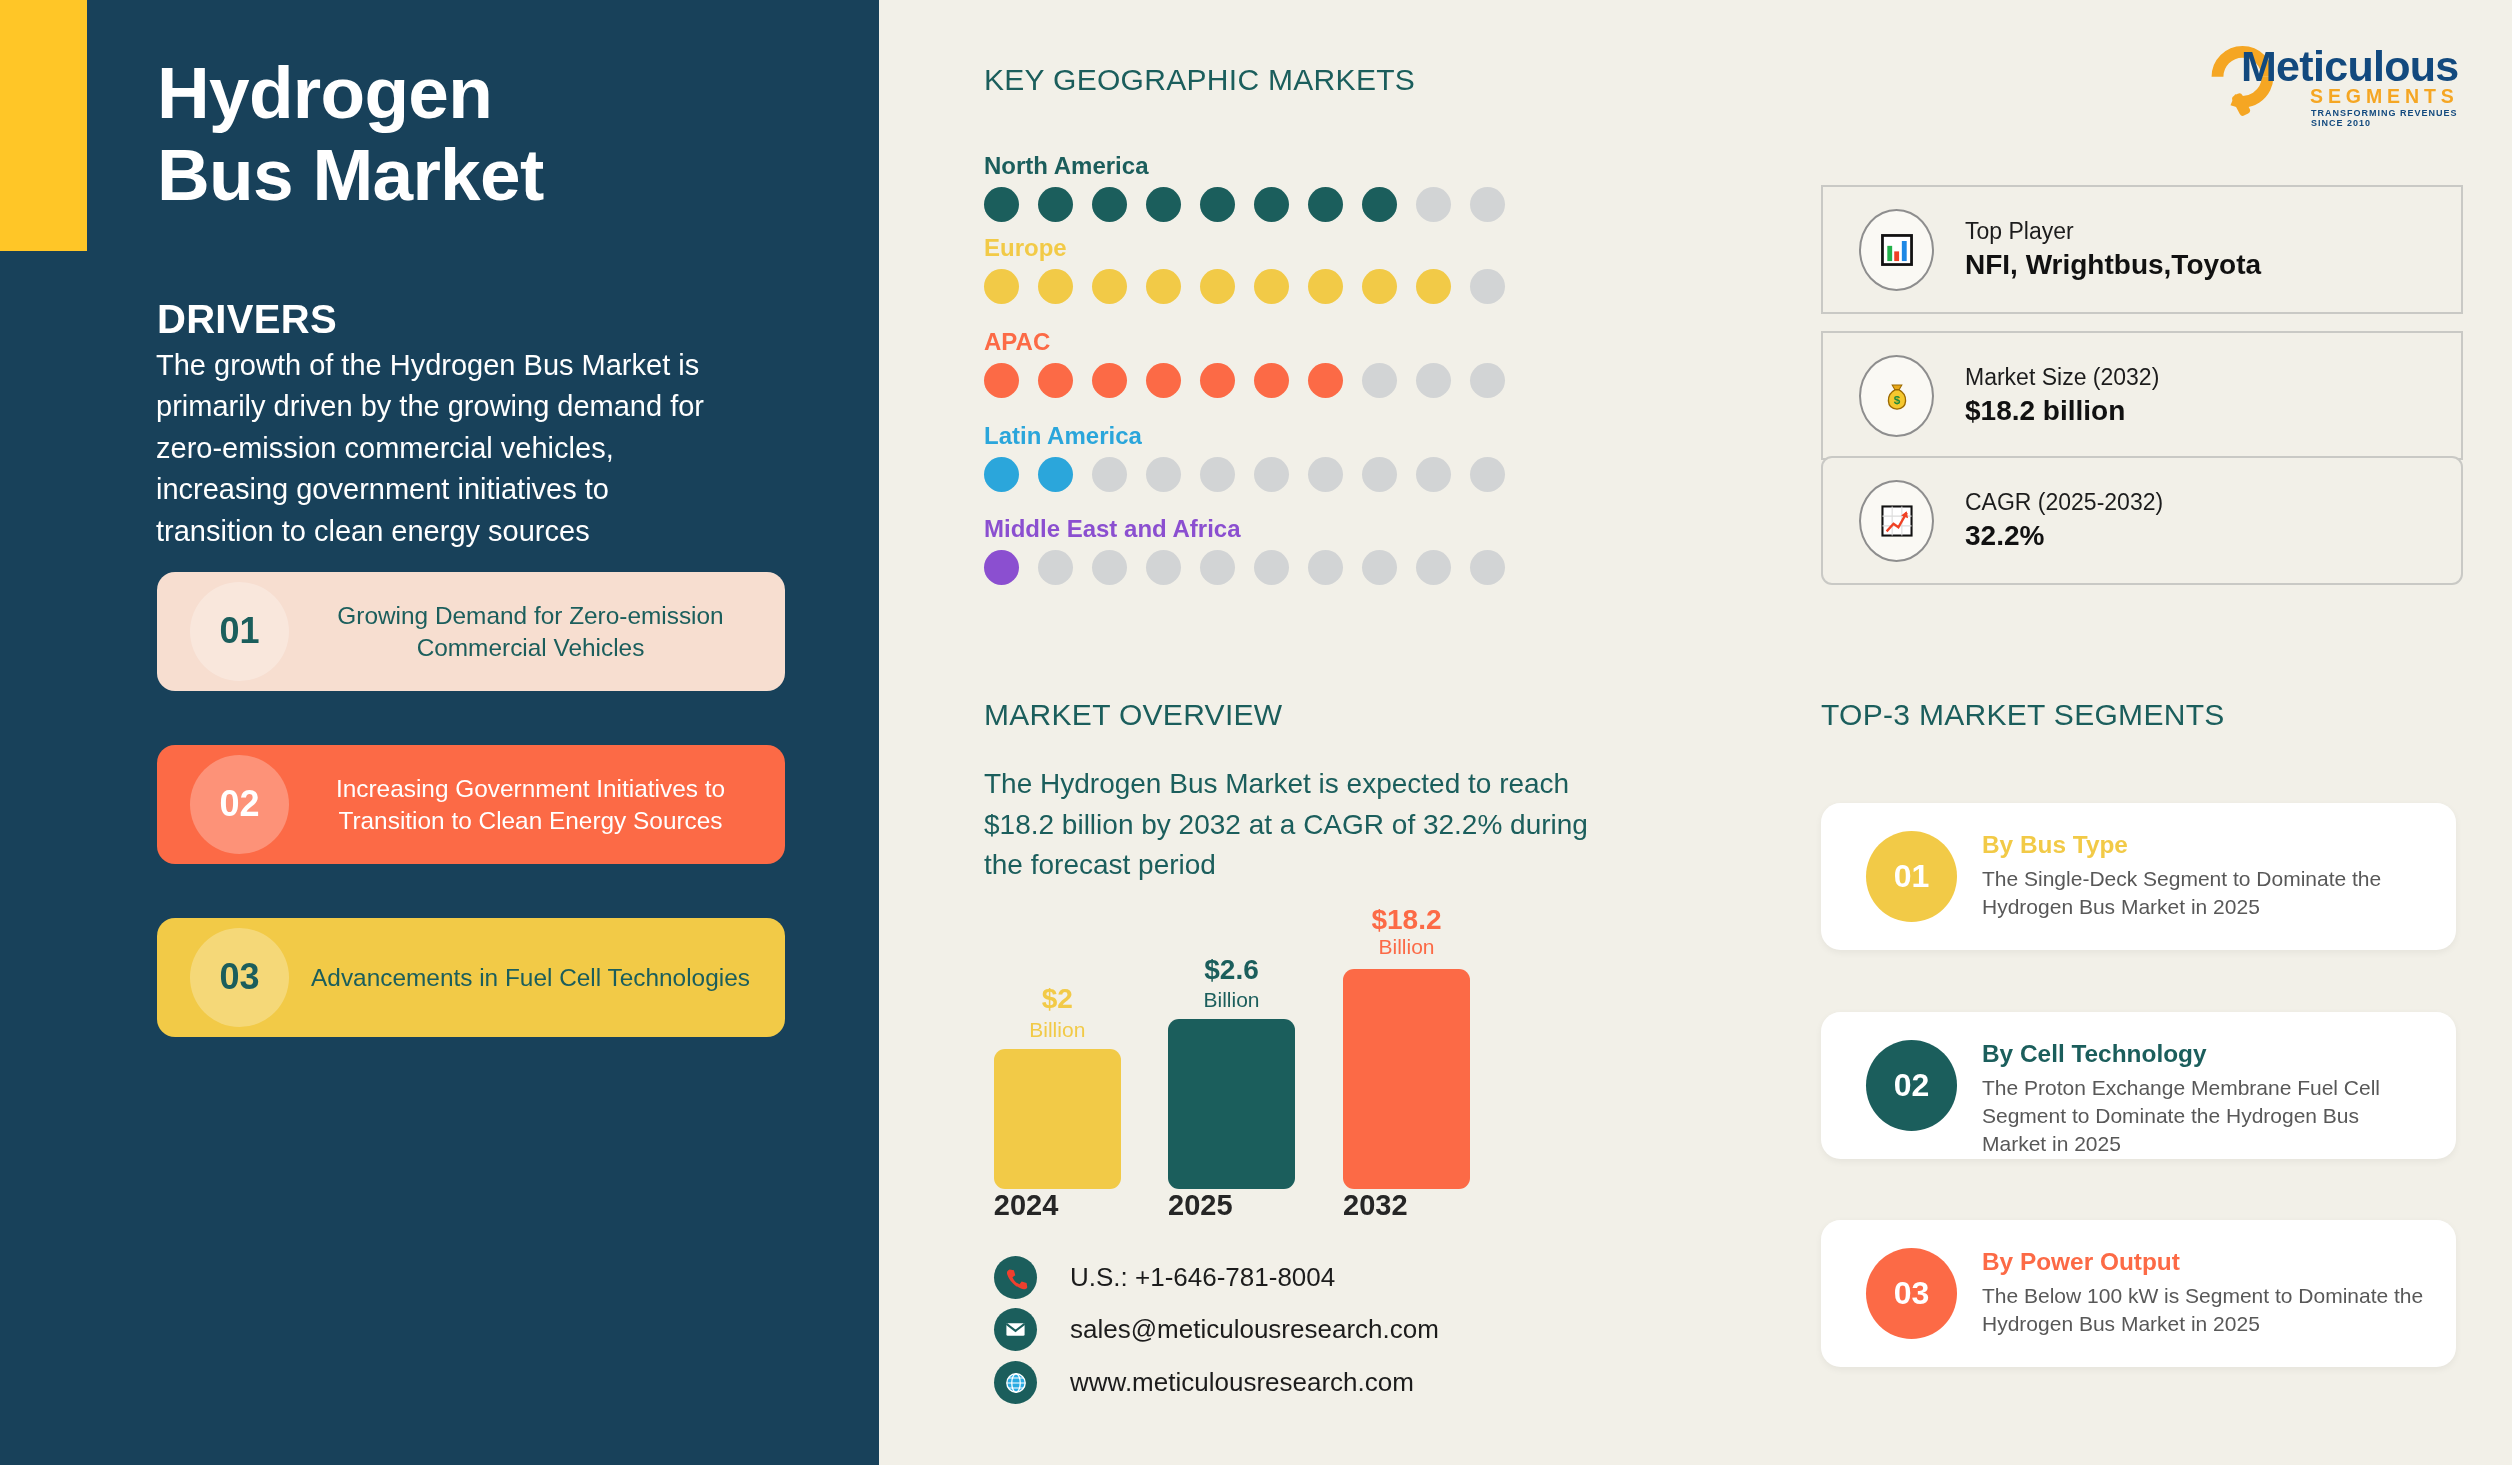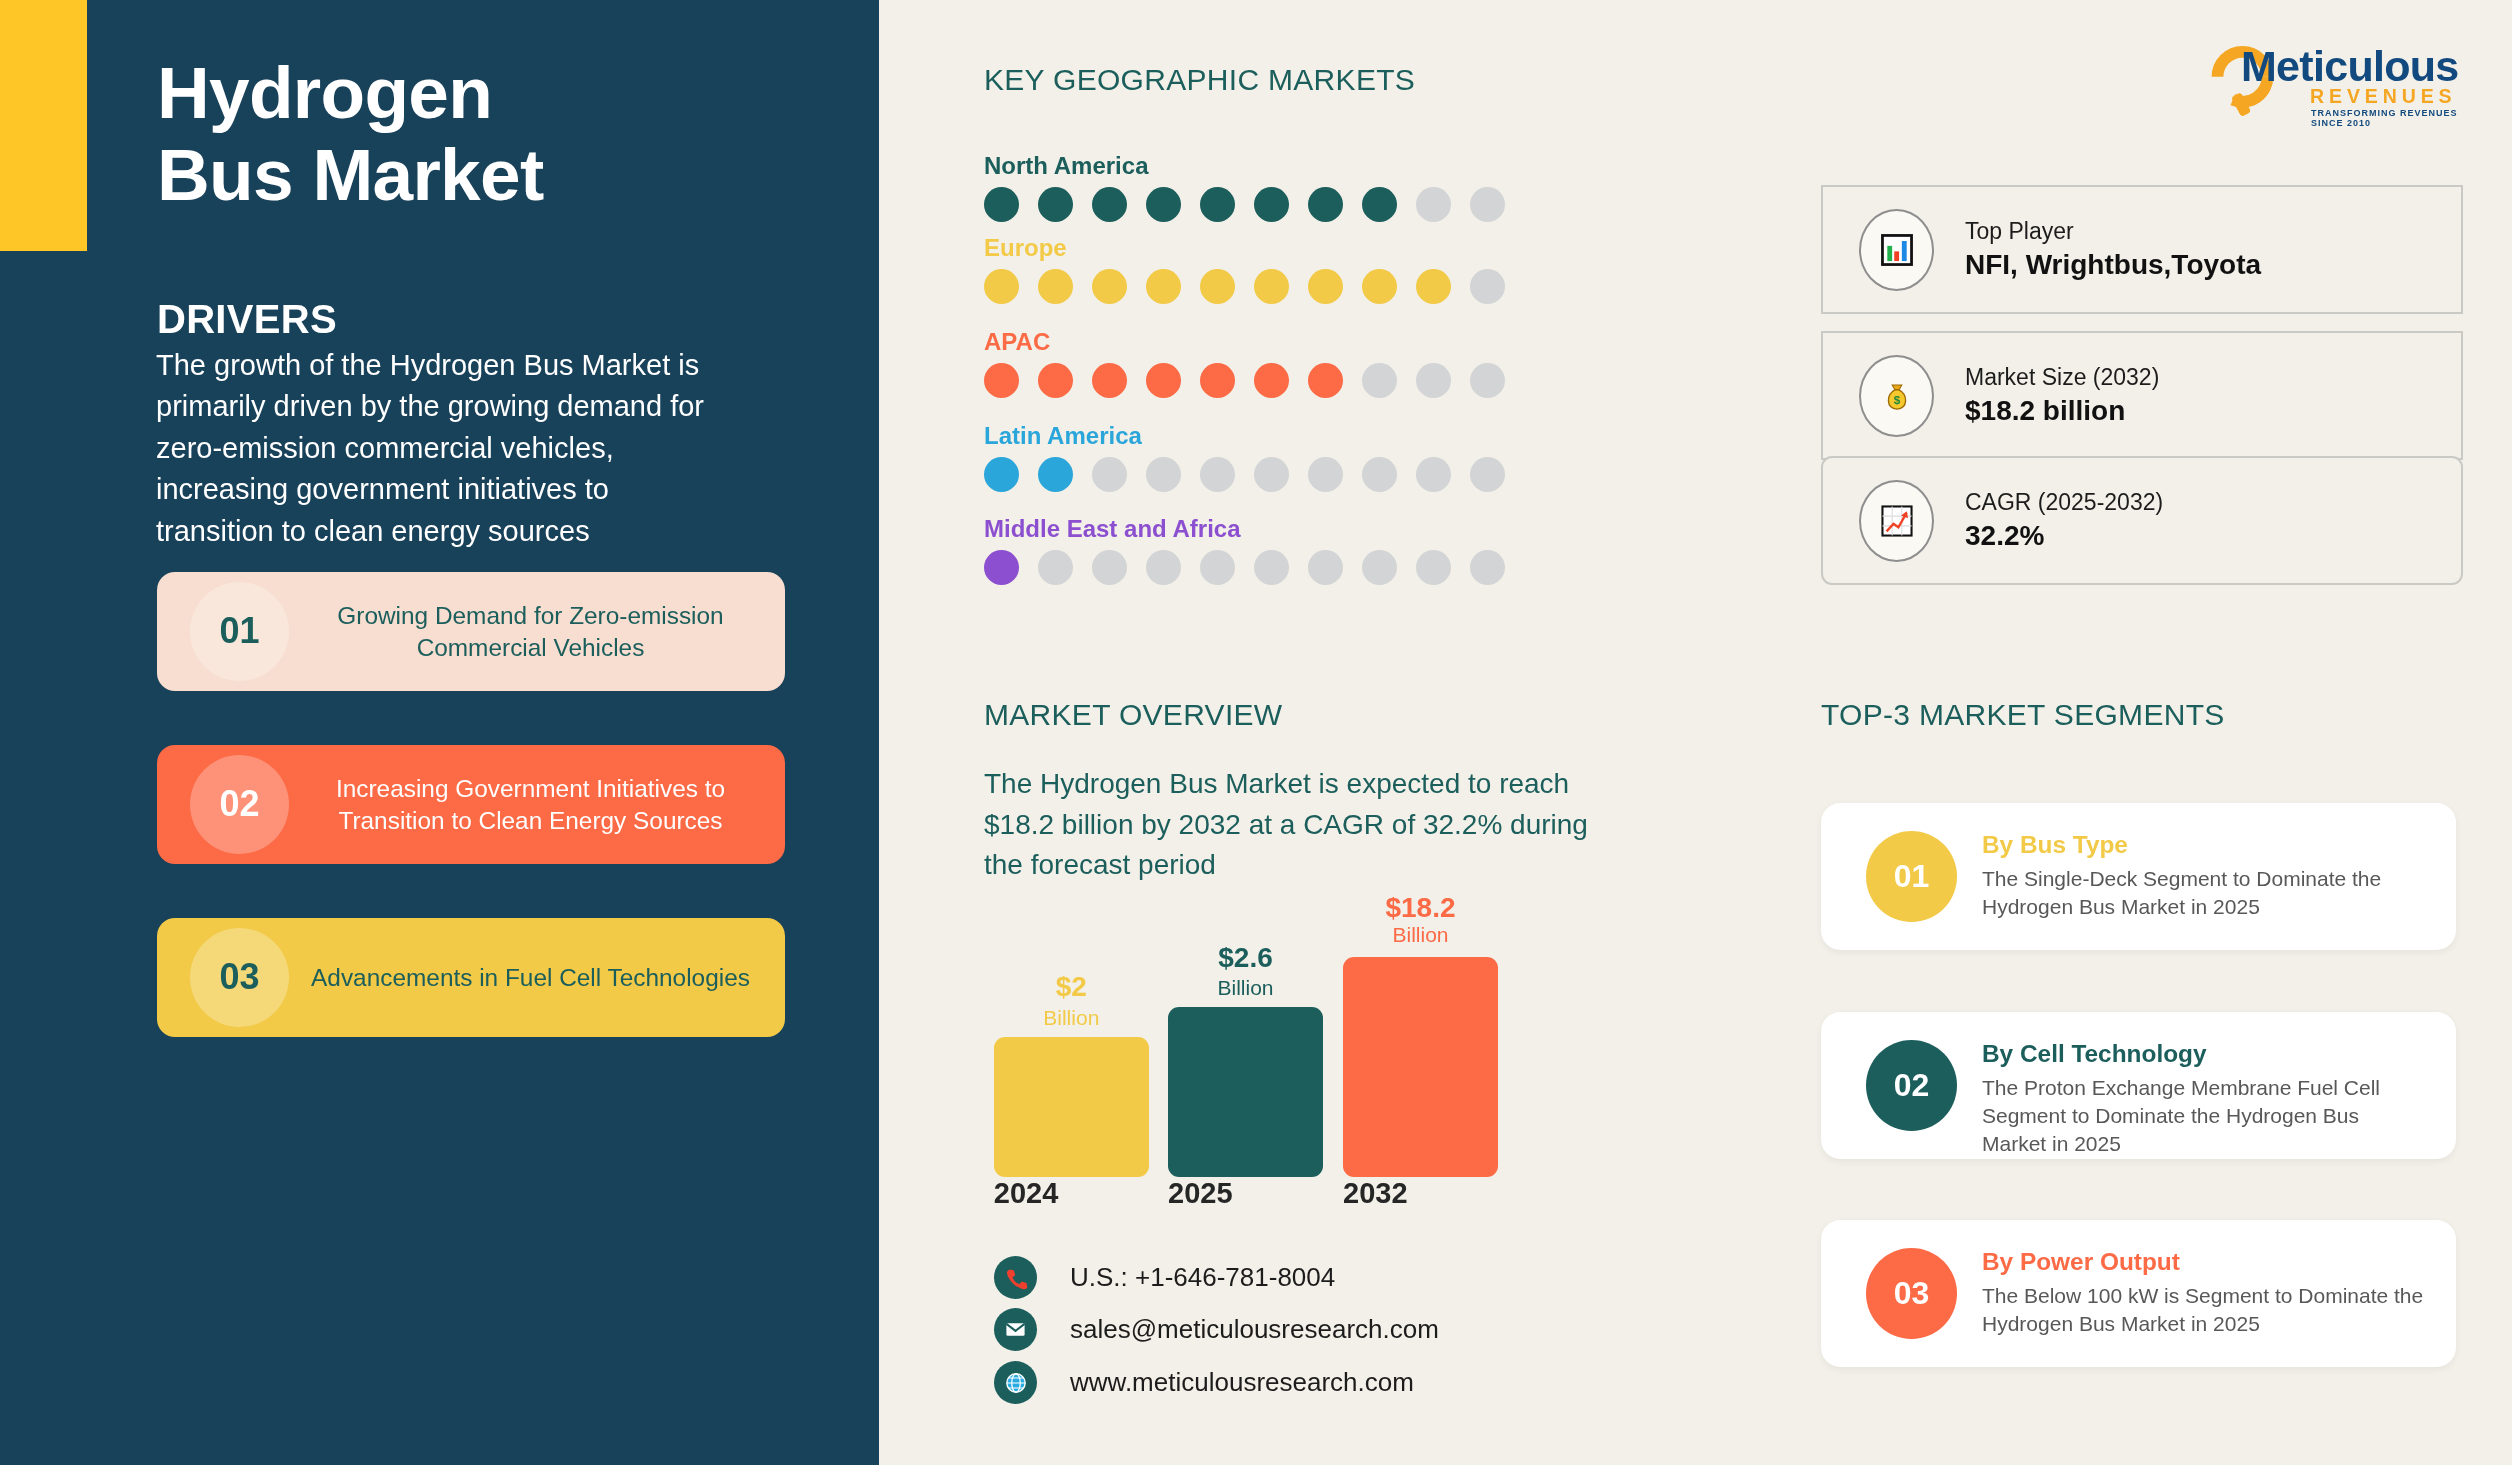--- a/index.html
+++ b/index.html
@@ -112,21 +112,21 @@
   .stat-value{ font-size:28px; font-weight:bold; color:#111111; }
 
   
   #overview-body{
     position:absolute; left:984px; top:764px; width:649px;
     font-size:28px; line-height:1.45; color:#1b5e5c;
   }
 
   
   #chart{ position:absolute; left:984px; top:900px; width:558px; height:293px; }
-  .bar-col{ position:absolute; bottom:16px; width:155px; }
+  .bar-col{ position:absolute; bottom:4px; width:127px; }
   .bar-val{
     position:absolute; left:0; width:100%; text-align:center;
     font-size:28px; font-weight:bold; line-height:1.0;
   }
   .bar-unit{
     position:absolute; left:0; width:100%; text-align:center;
     font-size:21px; line-height:1.0;
   }
   .bar-rect{ position:absolute; bottom:0; width:100%; border-radius:11px; }
   .bar-year{
@@ -273,21 +273,21 @@
   </div>
 </div>
 
 <div id="logo">
   <svg id="logo-mag" viewBox="0 0 108 110">
     <path d="M18 54 A36 36 0 1 1 90 54" fill="none" stroke="#f5a623" stroke-width="17"></path>
     <path d="M90 54 A36 36 0 0 1 40 87" fill="none" stroke="#f5a623" stroke-width="17"></path>
     <rect x="44" y="78" width="16" height="32" rx="5" fill="#f5a623" transform="rotate(-28 52 94)"></rect>
   </svg>
   <div id="logo-meticulous">Meticulous</div>
-  <div id="logo-research">REVENUES</div>
+  <div id="logo-research">SEGMENTS</div>
   <div id="logo-tagline">TRANSFORMING REVENUES SINCE 2010</div>
 </div>
 
 <div class="stat-card" id="stat-0">
   <div class="stat-circle">
     <svg width="36" height="36" viewBox="0 0 52 52">
       <rect x="5" y="5" width="42" height="42" fill="#ffffff" stroke="#111" stroke-width="4"></rect>
       <rect x="12" y="20" width="7" height="22" fill="#22b24c"></rect>
       <rect x="22" y="28" width="7" height="14" fill="#f04124"></rect>
       <rect x="33" y="13" width="7" height="29" fill="#1e88e5"></rect>

